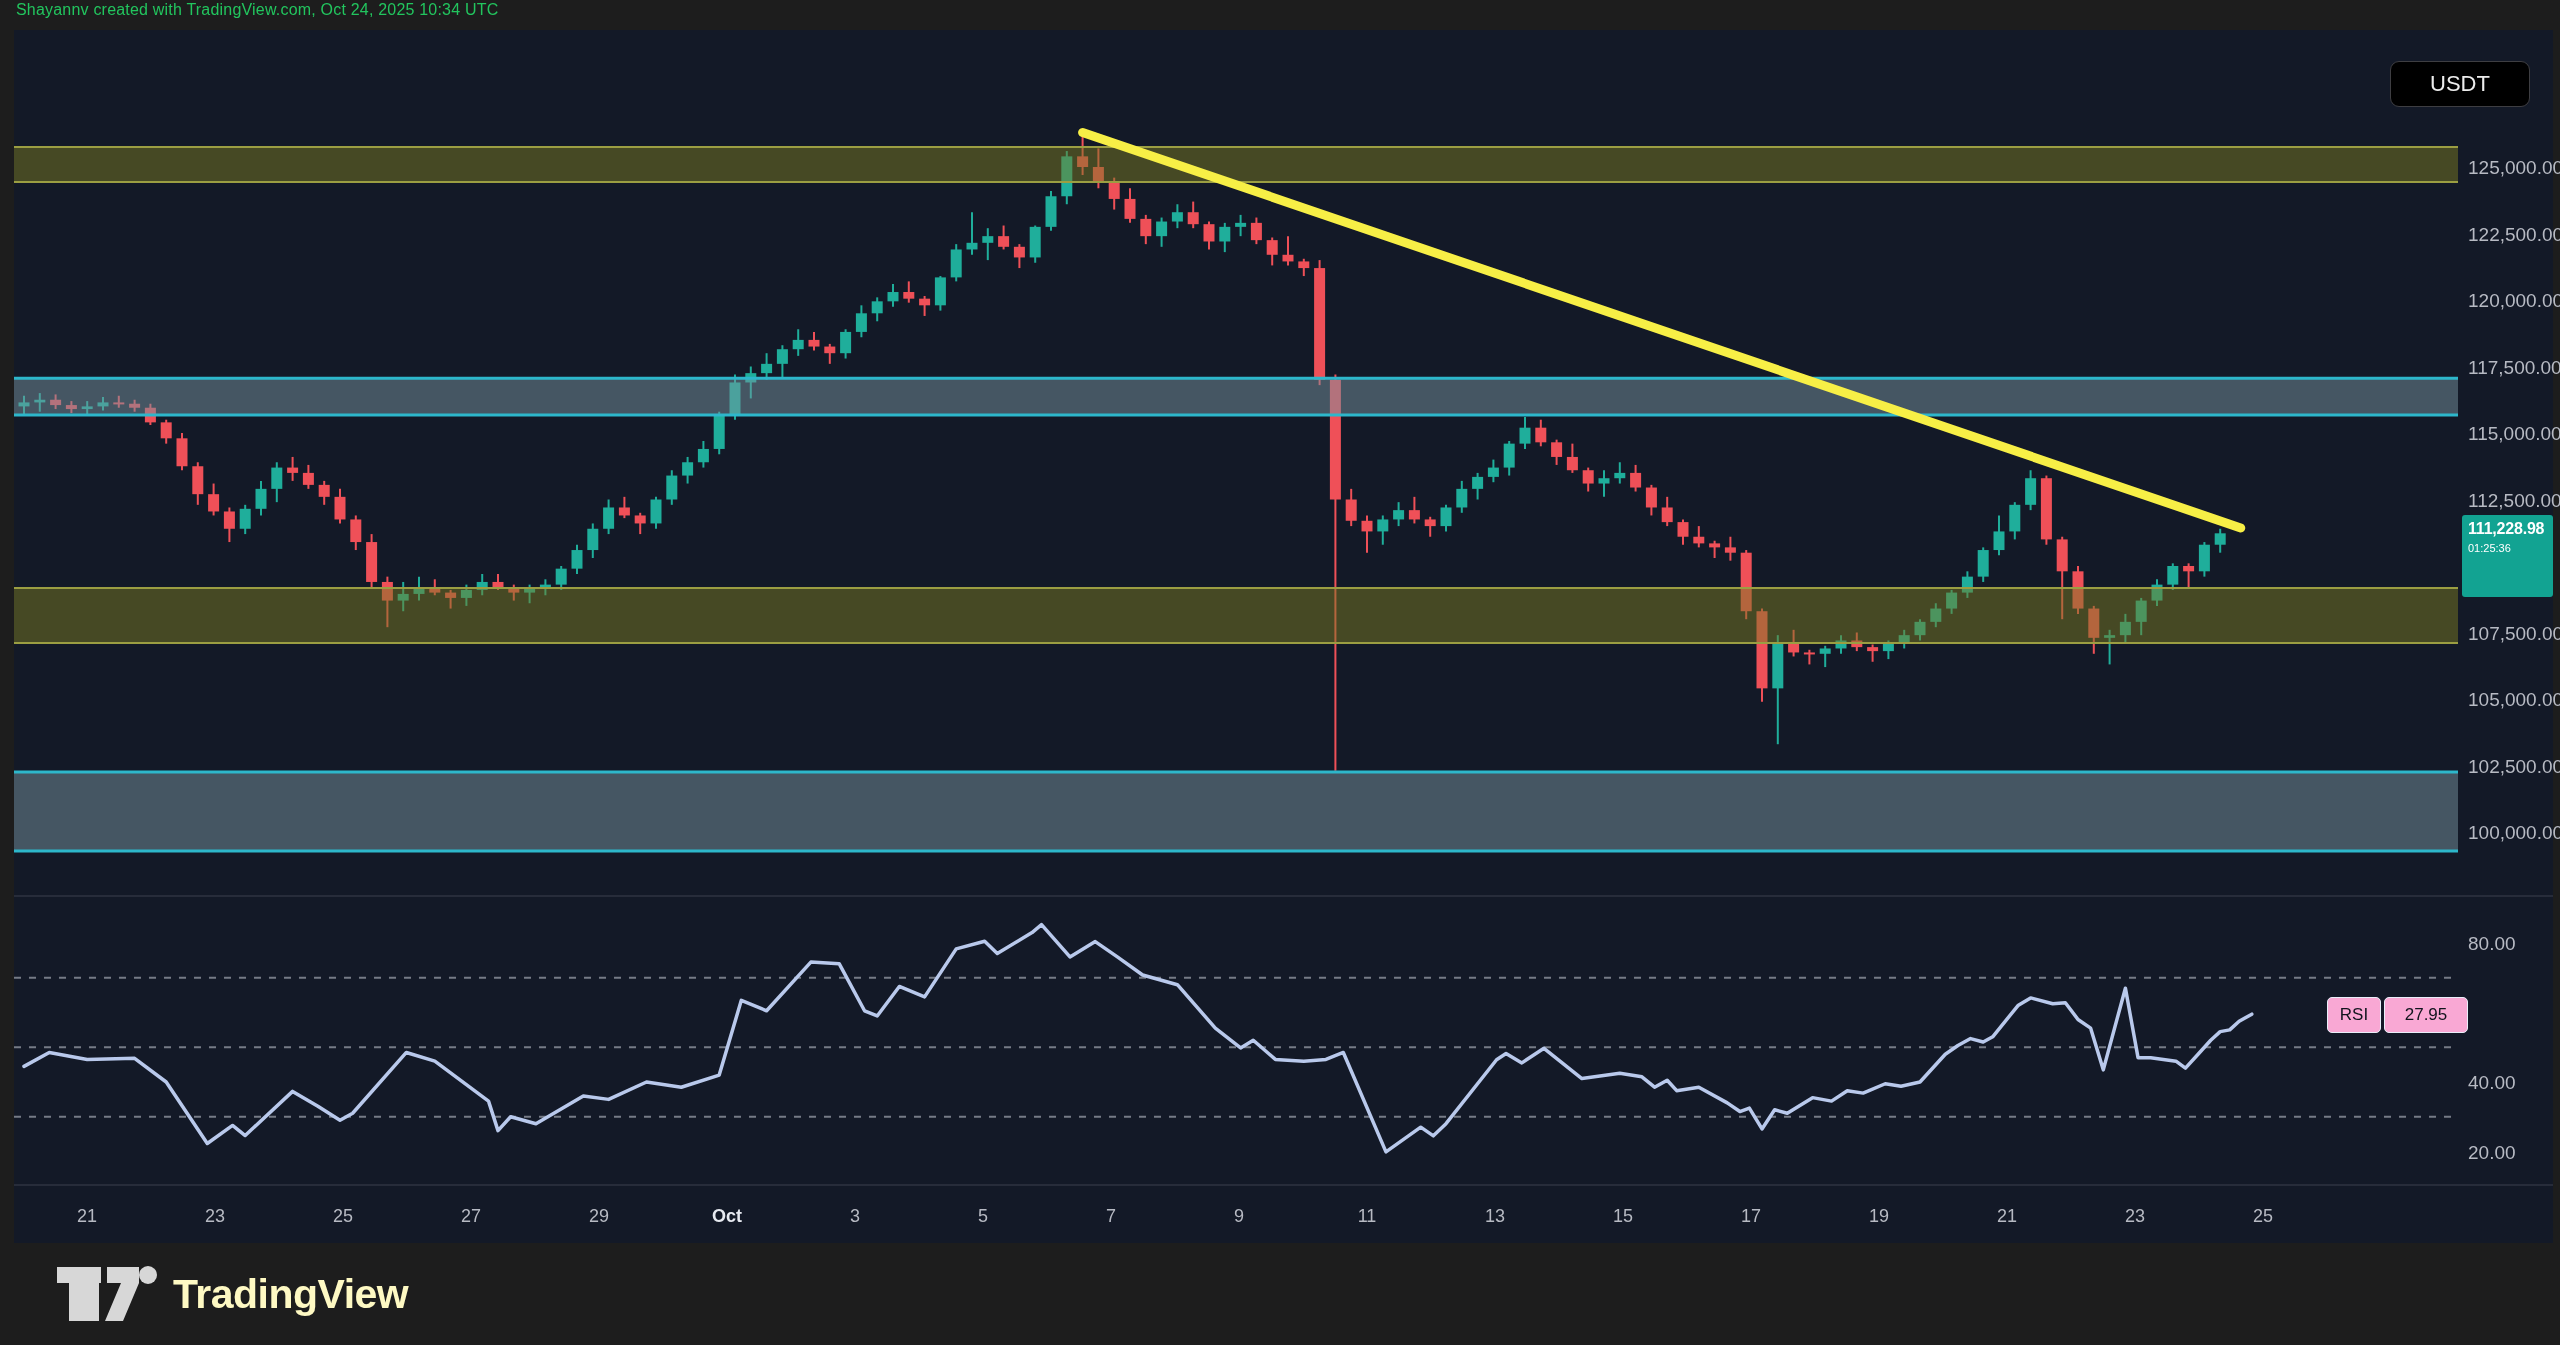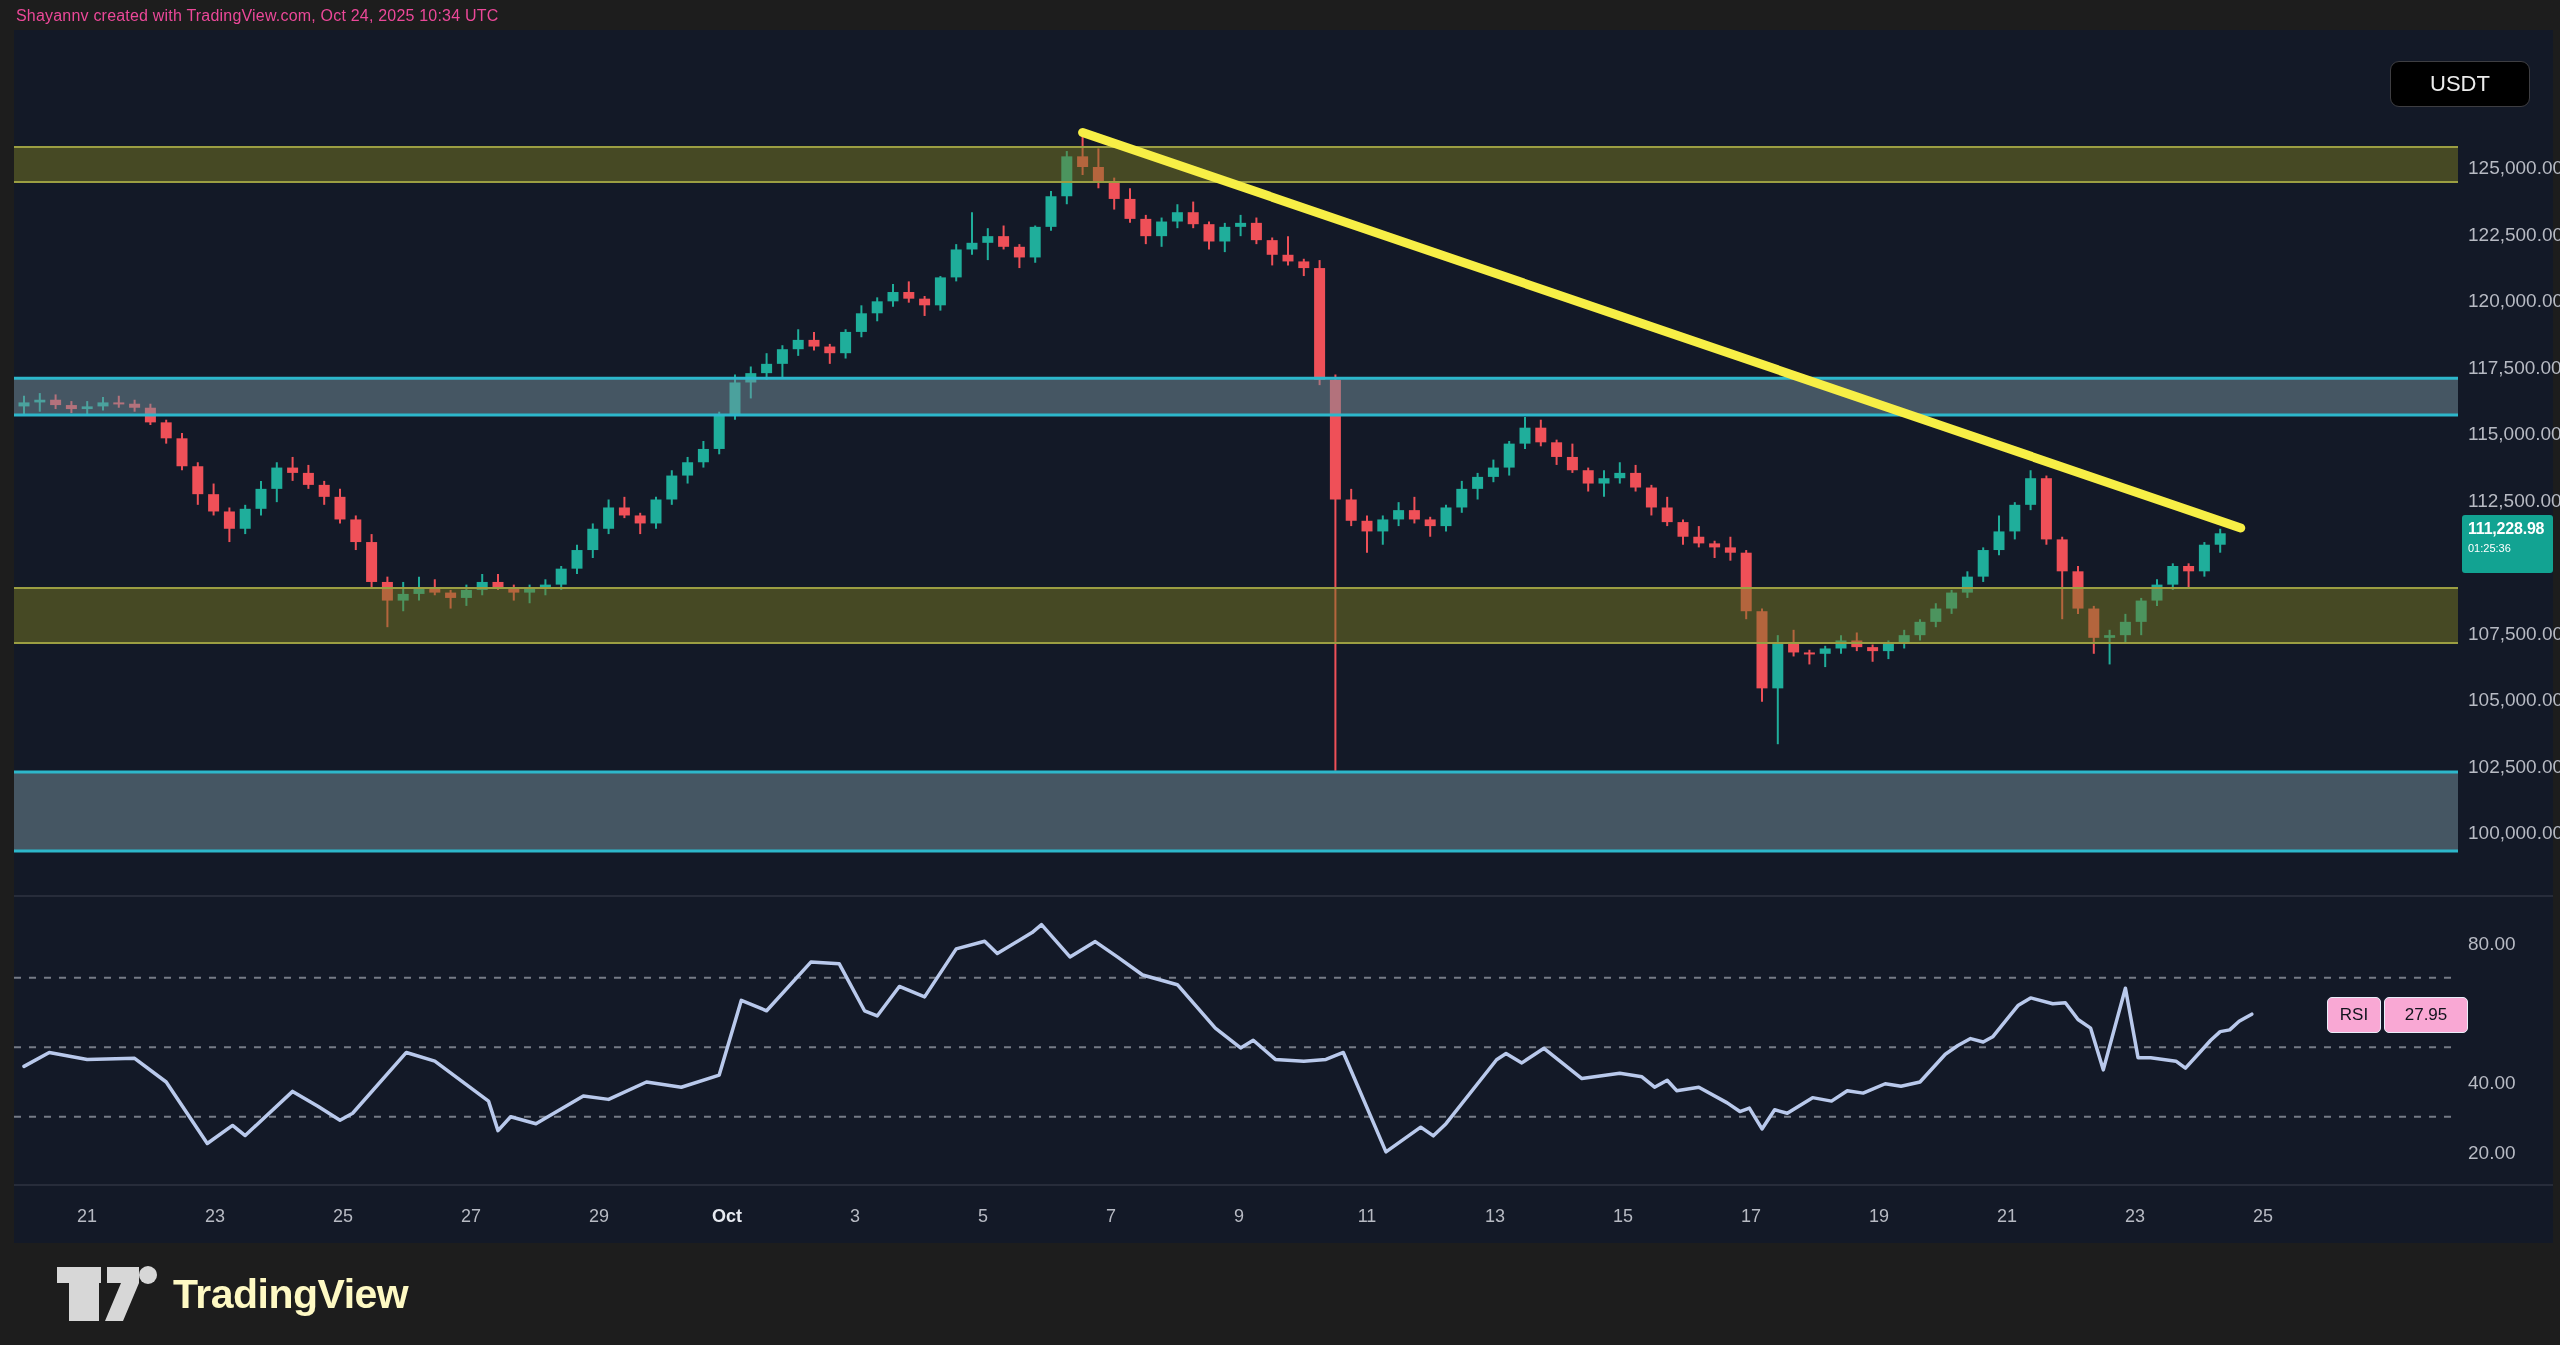--- a/index.html
+++ b/index.html
@@ -1,25 +1,25 @@
 <!DOCTYPE html>
 <html><head>
 <meta charset="utf-8">
 <style>
   html,body{margin:0;padding:0;background:#1d1d1d;}
   body{width:2560px;height:1345px;position:relative;overflow:hidden;
        font-family:"Liberation Sans", sans-serif;}
   #stage{position:absolute;inset:0;}
   svg text{font-family:"Liberation Sans", sans-serif;}
   .overlay{position:absolute;}
-  #header-text{left:16px;top:7px;font-size:16px;color:#ec4899;letter-spacing:.2px;}
+  #header-text{left:16px;top:1px;font-size:16px;color:#22c55e;letter-spacing:.2px;}
   #symbol-chip{left:2390px;top:61px;width:138px;height:44px;background:#000000;
        border:1px solid #3e3e42;border-radius:9px;color:#ececec;font-size:22px;
        display:flex;align-items:center;justify-content:center;}
-  #price-badge{left:2462px;top:515px;width:91px;height:58px;border-radius:3px;
+  #price-badge{left:2462px;top:515px;width:91px;height:82px;border-radius:3px;
        color:#fff;padding:4px 0 0 6px;box-sizing:border-box;}
   #price-badge .p1{font-size:16px;font-weight:bold;letter-spacing:-.2px;line-height:20px;}
   #price-badge .p2{font-size:11px;line-height:19px;}
   #rsi-chips{left:2327px;top:997px;display:flex;gap:3px;}
   .rsi-chip{height:34px;line-height:34px;background:#f9a8d4;border:1px solid #e9eef9;
        border-radius:5px;color:#11141d;font-size:17px;text-align:center;}
   #rsi-chip-label{width:52px;}
   #rsi-chip-value{width:82px;}
   #logo{left:55px;top:1263px;display:flex;align-items:center;}
   #logo-text{color:#fef9c3;font-size:41px;font-weight:bold;margin-left:14px;letter-spacing:-.5px;}

